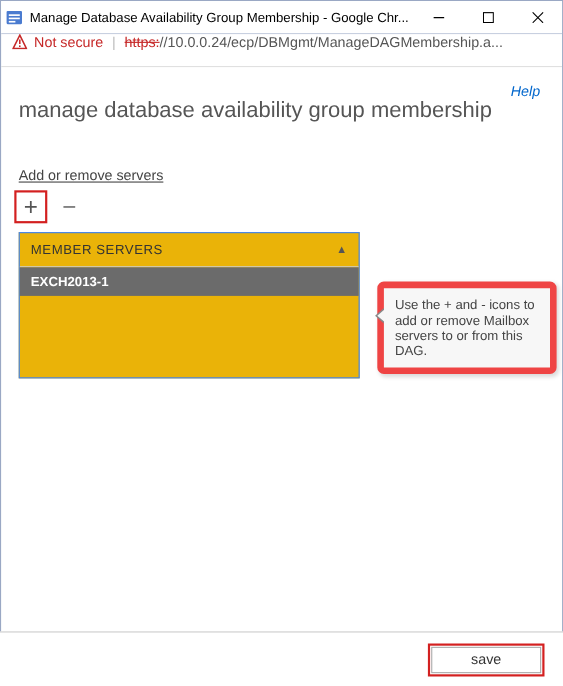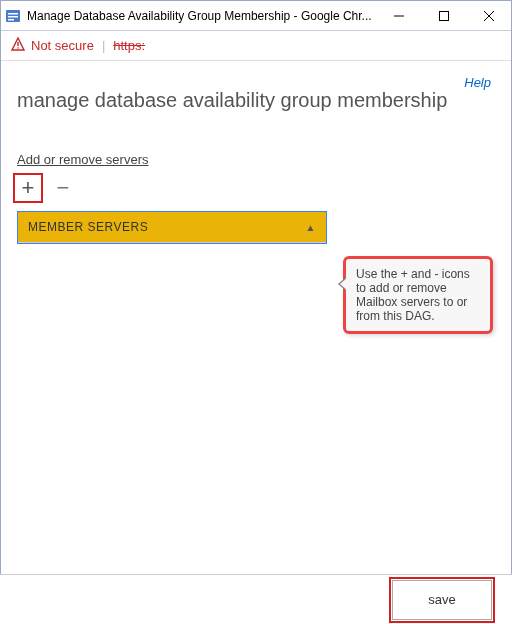--- a/index.html
+++ b/index.html
@@ -5,21 +5,21 @@
   * { box-sizing: border-box; margin: 0; padding: 0; font-family: "Segoe UI", Arial, sans-serif; }
   body { width: 512px; height: 624px; background: #fff; overflow: hidden; border: 1px solid #9aa8c4; }
   
   .titlebar { height: 30px; background: #fff; border-bottom: 1px solid #c8d0e0; display: flex; align-items: center; padding-left: 4px; }
   .titlebar .app-icon { width: 16px; height: 16px; margin-right: 6px; }
   .titlebar .title-text { flex: 1; font-size: 12px; color: #000; white-space: nowrap; overflow: hidden; text-overflow: ellipsis; }
   .win-btns { display: flex; height: 100%; }
   .win-btn { width: 45px; height: 29px; display: flex; align-items: center; justify-content: center; font-size: 13px; color: #000; }
   .win-btn svg { width: 10px; height: 10px; }
   
-  .addrbar { height: 30px; display: flex; align-items: center; padding: 0 10px; border-bottom: 1px solid #e0e0e0; font-size: 13px; }
+  .addrbar { height: 30px; display: flex; padding: 0 10px; border-bottom: 1px solid #e0e0e0; font-size: 13px; }
   .warn-icon { color: #c62828; margin-right: 6px; }
   .not-secure { color: #c62828; margin-right: 8px; }
   .addr-sep { color: #bbb; margin-right: 8px; }
   .url-https { color: #c62828; text-decoration: line-through; }
   .url-rest { color: #555; white-space: nowrap; overflow: hidden; text-overflow: ellipsis; flex:1; }
   
   .content { position: relative; padding: 18px 16px 0 16px; height: calc(100% - 60px - 50px); }
   .help-link { position: absolute; top: 14px; right: 20px; color: #0066cc; font-size: 13px; font-style: italic; }
   .page-heading { font-size: 20px; font-weight: 400; color: #555; margin-top: 10px; margin-bottom: 40px; }
   
@@ -28,26 +28,26 @@
   .plus-btn { width: 22px; height: 22px; font-size: 22px; line-height: 18px; color: #555; display:flex; align-items:center; justify-content:center; }
   .plus-highlight { border: 2px solid #d32020; padding: 2px; margin-left: -4px; }
   .minus-btn { font-size: 22px; color: #777; line-height:18px; width:20px; text-align:center; }
   
   .listbox { width: 310px; border: 1px solid #3b82f6; background: #eab308; }
   .list-header { display: flex; align-items: center; justify-content: space-between; padding: 8px 10px; font-size: 12px; letter-spacing: 0.5px; color: #333; border-bottom: 1px solid #ccc; }
   .list-header .sort-icon { font-size: 10px; color: #555; }
   .list-body { height: 100px; }
   .list-row { background: #6b6b6b; color: #fff; font-size: 12px; font-weight: bold; padding: 6px 10px; }
   
-  .callout { position: absolute; top: 195px; left: 342px; width: 150px; border: 3px solid #ef4444; border-radius: 6px; padding: 8px 10px; font-size: 12px; color: #444; background: #f7f7f7; box-shadow: 2px 2px 4px rgba(0,0,0,0.15); }
+  .callout { position: absolute; top: 195px; left: 342px; width: 163px; border: 6px solid #ef4444; border-radius: 6px; padding: 8px 10px; font-size: 12px; color: #444; background: #f7f7f7; box-shadow: 2px 2px 4px rgba(0,0,0,0.15); }
   .callout::before { content:""; position:absolute; left:-8px; top:18px; width:0; height:0; border-top:7px solid transparent; border-bottom:7px solid transparent; border-right:8px solid #888; }
   .callout::after { content:""; position:absolute; left:-6.5px; top:19px; width:0; height:0; border-top:6px solid transparent; border-bottom:6px solid transparent; border-right:7px solid #f7f7f7; }
   
   .footer { position: absolute; bottom: 0; left: 0; right: 0; height: 50px; border-top: 1px solid #ccc; display: flex; align-items: center; justify-content: flex-end; padding-right: 20px; gap: 14px; background:#fff; }
-  .btn { width: 100px; height: 40px; border: 1px solid #aaa; background: #fff; font-size: 13px; color: #333; display:flex; align-items:center; justify-content:center; }
+  .btn { width: 100px; height: 24px; border: 1px solid #aaa; background: #fff; font-size: 13px; color: #333; display:flex; align-items:center; justify-content:center; }
   .save-highlight { outline: 2px solid #d32020; outline-offset: 1px; }
 </style>
 </head>
 <body>
 
 <div class="titlebar">
   <span class="app-icon">
     <svg viewBox="0 0 16 16">
         <rect x="1" y="2" width="14" height="12" fill="#4a7bd0" rx="1"></rect>
         <rect x="3" y="5" width="10" height="1.5" fill="#fff"></rect>
@@ -80,39 +80,43 @@
   <span class="warn-icon">
     <svg width="14" height="14" viewBox="0 0 14 14">
         <polygon points="7,1 13,13 1,13" fill="none" stroke="#c62828" stroke-width="1.4"></polygon>
         <line x1="7" y1="5" x2="7" y2="9" stroke="#c62828" stroke-width="1.4"></line>
         <circle cx="7" cy="11" r="0.8" fill="#c62828"></circle>
       </svg>
   </span>
   <span class="not-secure">Not secure</span>
   <span class="addr-sep">|</span>
   <span class="url-https">https:</span>
+  <span class="url-rest">//10.0.0.24/ecp/DBMgmt/ManageDAGMembership.a...</span>
 </div>
 
 <div class="content">
   <a class="help-link">Help</a>
   <h1 class="page-heading">manage database availability group membership</h1>
 
   <div class="section-label">Add or remove servers</div>
   <div class="toolbar">
     <span class="plus-highlight">
       <span class="plus-btn">+</span>
     </span>
     <span class="minus-btn">−</span>
   </div>
 
   <div class="listbox">
     <div class="list-header">
       <span>MEMBER SERVERS</span>
       <span class="sort-icon">▲</span>
     </div>
+    <div class="list-body">
+      <div class="list-row">EXCH2013-1</div>
+    </div>
   </div>
 
   <div class="callout">
     <span>Use the + and - icons to add or remove Mailbox servers to or from this DAG.</span>
   </div>
 </div>
 
 <div class="footer">
   <div class="btn save-highlight">save</div>
 </div>

